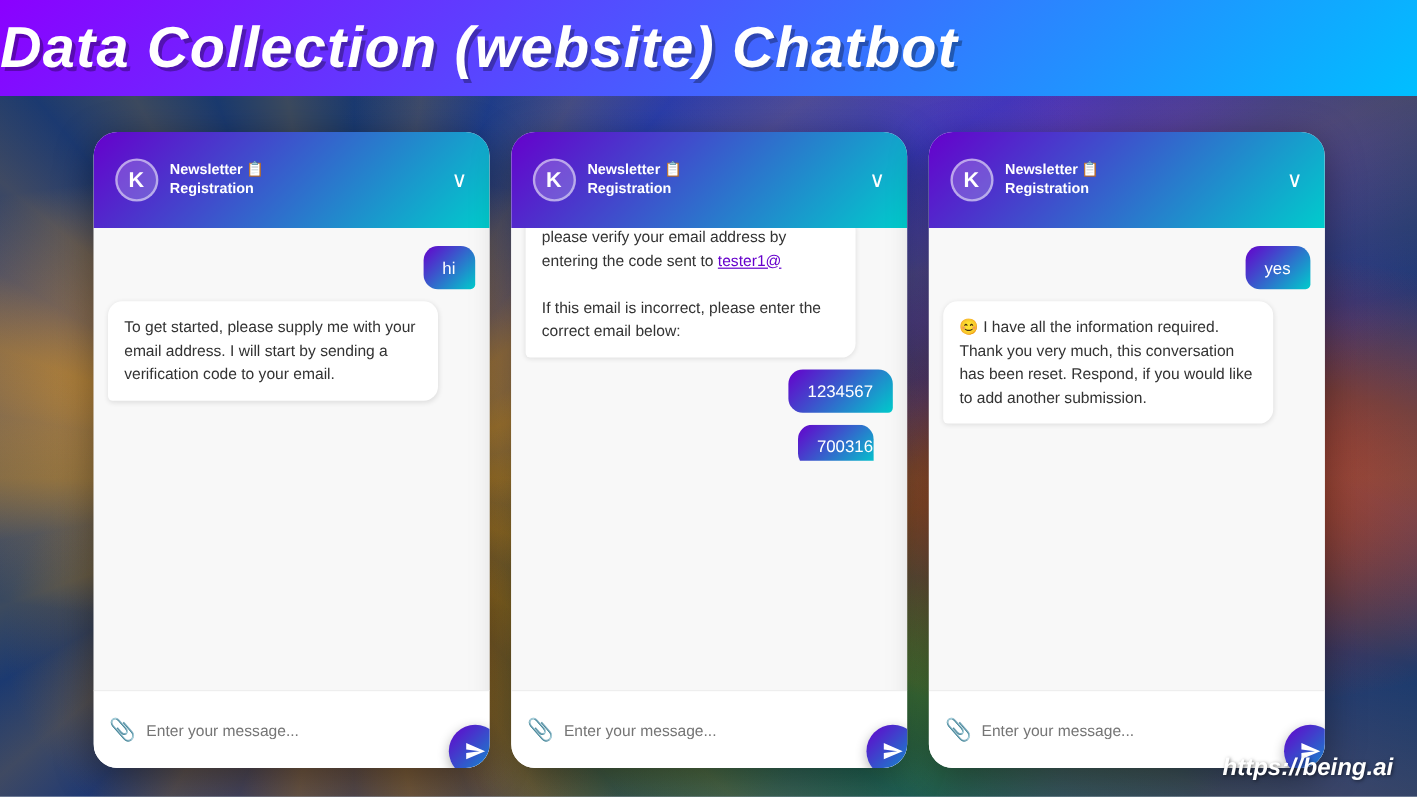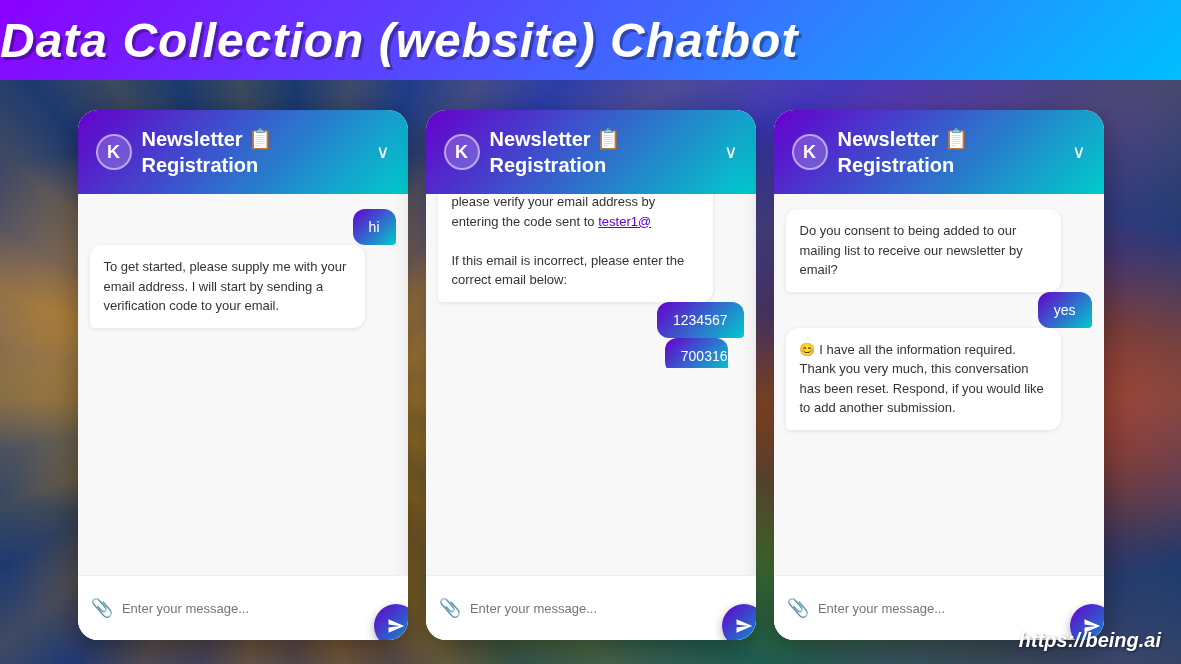--- a/index.html
+++ b/index.html
@@ -106,37 +106,38 @@
       justify-content: center;
       color: white;
       font-size: 18px;
       font-weight: bold;
       border: 2px solid rgba(255,255,255,0.5);
       flex-shrink: 0;
     }
 
     .chat-header-title {
       color: white;
-      font-size: 20px;
+      font-size: 12px;
       font-weight: bold;
       line-height: 1.3;
     }
 
     .chat-chevron {
       color: white;
       font-size: 18px;
       cursor: pointer;
     }
 
     .chat-messages {
       flex: 1;
       overflow-y: auto;
       padding: 15px 12px;
       display: flex;
       flex-direction: column;
+      gap: 10px;
       background: #f8f8f8;
     }
 
     .msg-bot {
       background: white;
       border-radius: 12px 12px 12px 4px;
       padding: 12px 14px;
       font-size: 13px;
       color: #333;
       line-height: 1.5;
@@ -289,21 +290,20 @@
 
   <div class="chat-window">
     <div class="chat-header">
       <div class="chat-header-left">
         <div class="chat-logo">K</div>
         <div class="chat-header-title">Newsletter 📋<br>Registration</div>
       </div>
       <div class="chat-chevron">∨</div>
     </div>
     <div class="chat-messages">
-      <div class="msg-bot">Do you consent to being added to our mailing list to receive our newsletter by email?</div>
       <div class="msg-user">yes</div>
       <div class="msg-bot">😊 I have all the information required. Thank you very much, this conversation has been reset. Respond, if you would like to add another submission.</div>
     </div>
     <div class="chat-input-area">
       <span class="attachment-icon">📎</span>
       <input class="chat-input" type="text" placeholder="Enter your message..." style="">
       <div class="send-btn">
         <svg viewBox="0 0 24 24">
             <path d="M2 21l21-9L2 3v7l15 2-15 2z"></path>
           </svg>

